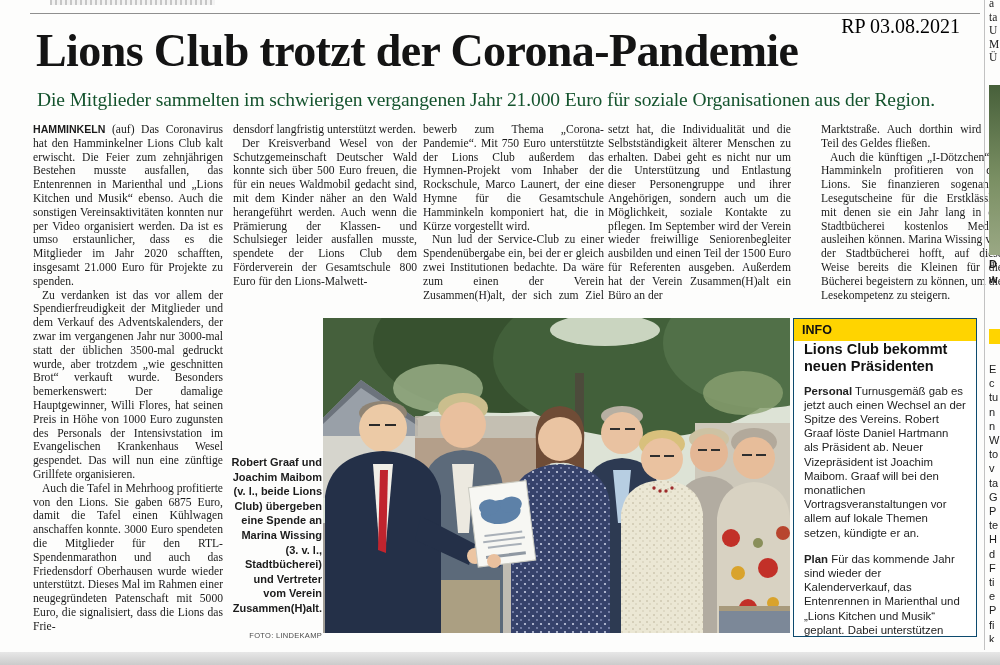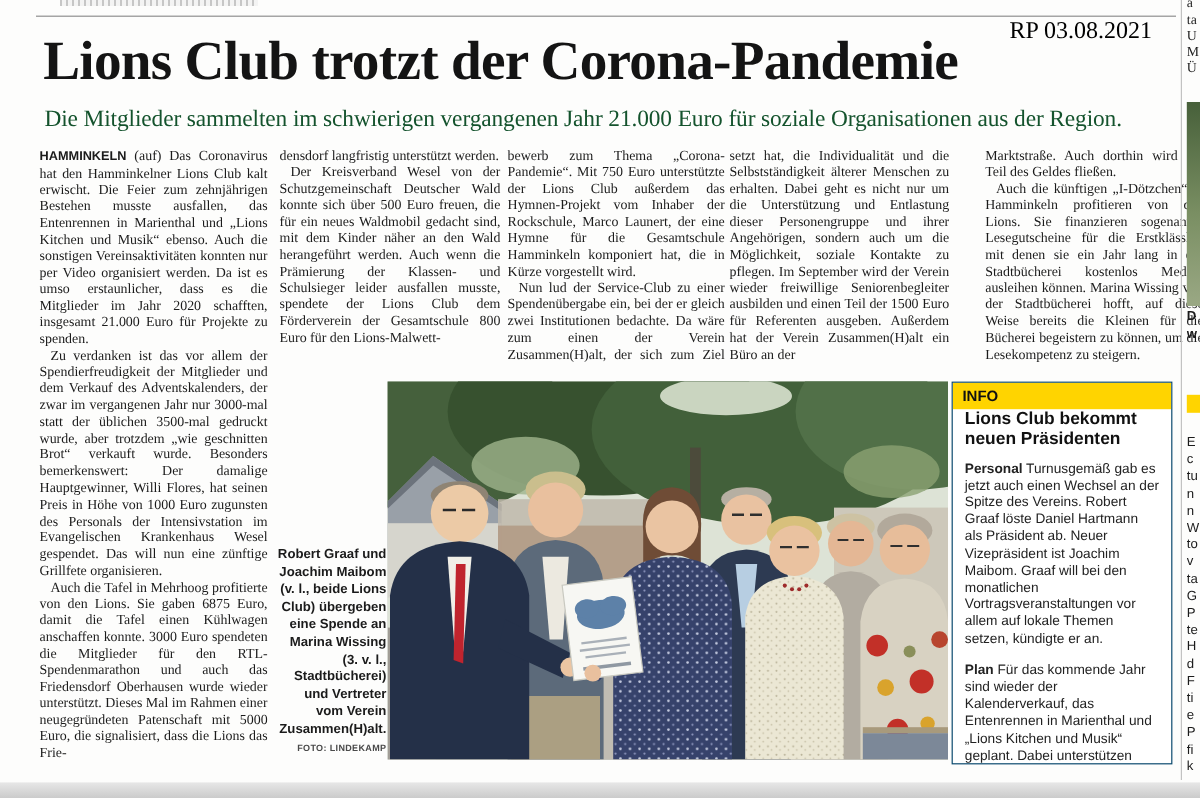--- a/index.html
+++ b/index.html
@@ -18,21 +18,21 @@
   .col .ind{text-indent:9px;}
   .col1{left:33px;width:190px;height:518px;}
   .col2{left:233px;width:184px;height:180px;}
   .col3{left:423px;width:181px;height:180px;}
   .col4{left:608px;width:183px;height:180px;}
   .col5{left:821px;width:182px;height:180px;}
   .dateline{font-family:"Liberation Sans",sans-serif;font-weight:700;font-size:10.6px;}
   .photo-fig{position:absolute;left:323px;top:318px;width:467px;height:315px;margin:0;background:#b9bdb2;}
   .photo-caption{position:absolute;left:231px;top:455px;width:91px;text-align:right;
         font-family:"Liberation Sans",sans-serif;font-weight:700;font-size:11px;line-height:14.6px;color:#1b1b1b;}
-  .photo-credit{display:block;margin-top:1px;font-weight:700;font-size:7.5px;letter-spacing:.3px;color:#4a4a4a;}
+  .photo-credit{display:block;margin-top:13px;font-weight:400;font-size:7.5px;letter-spacing:.3px;color:#4a4a4a;}
   .info-box{position:absolute;left:793px;top:318px;width:184px;height:319px;box-sizing:border-box;
         border:1px solid #0c4a6e;background:#fff;font-family:"Liberation Sans",sans-serif;overflow:hidden;}
   .info-label{background:#ffd400;font-weight:700;font-size:12.5px;line-height:1;padding:5px 8px 4px;color:#111;}
   .info-title{font-size:14.5px;font-weight:700;line-height:17px;margin:0 10px 9px;color:#111;}
   .info-p{font-size:11.4px;line-height:14.2px;margin:0 10px 12px;color:#222;text-align:left;}
   .right-rule{position:absolute;left:984px;top:0;width:1px;height:650px;background:#c2c2c2;}
   .edge{position:absolute;left:989px;width:11px;overflow:hidden;white-space:pre-line;color:#1b1b1b;}
   .edge-top{top:-3px;height:66px;font-size:11.5px;line-height:13.5px;}
   .edge-photo{position:absolute;left:989px;top:85px;width:11px;height:170px;
         background:linear-gradient(#47603a,#7a8f63 55%,#9aa884);}

